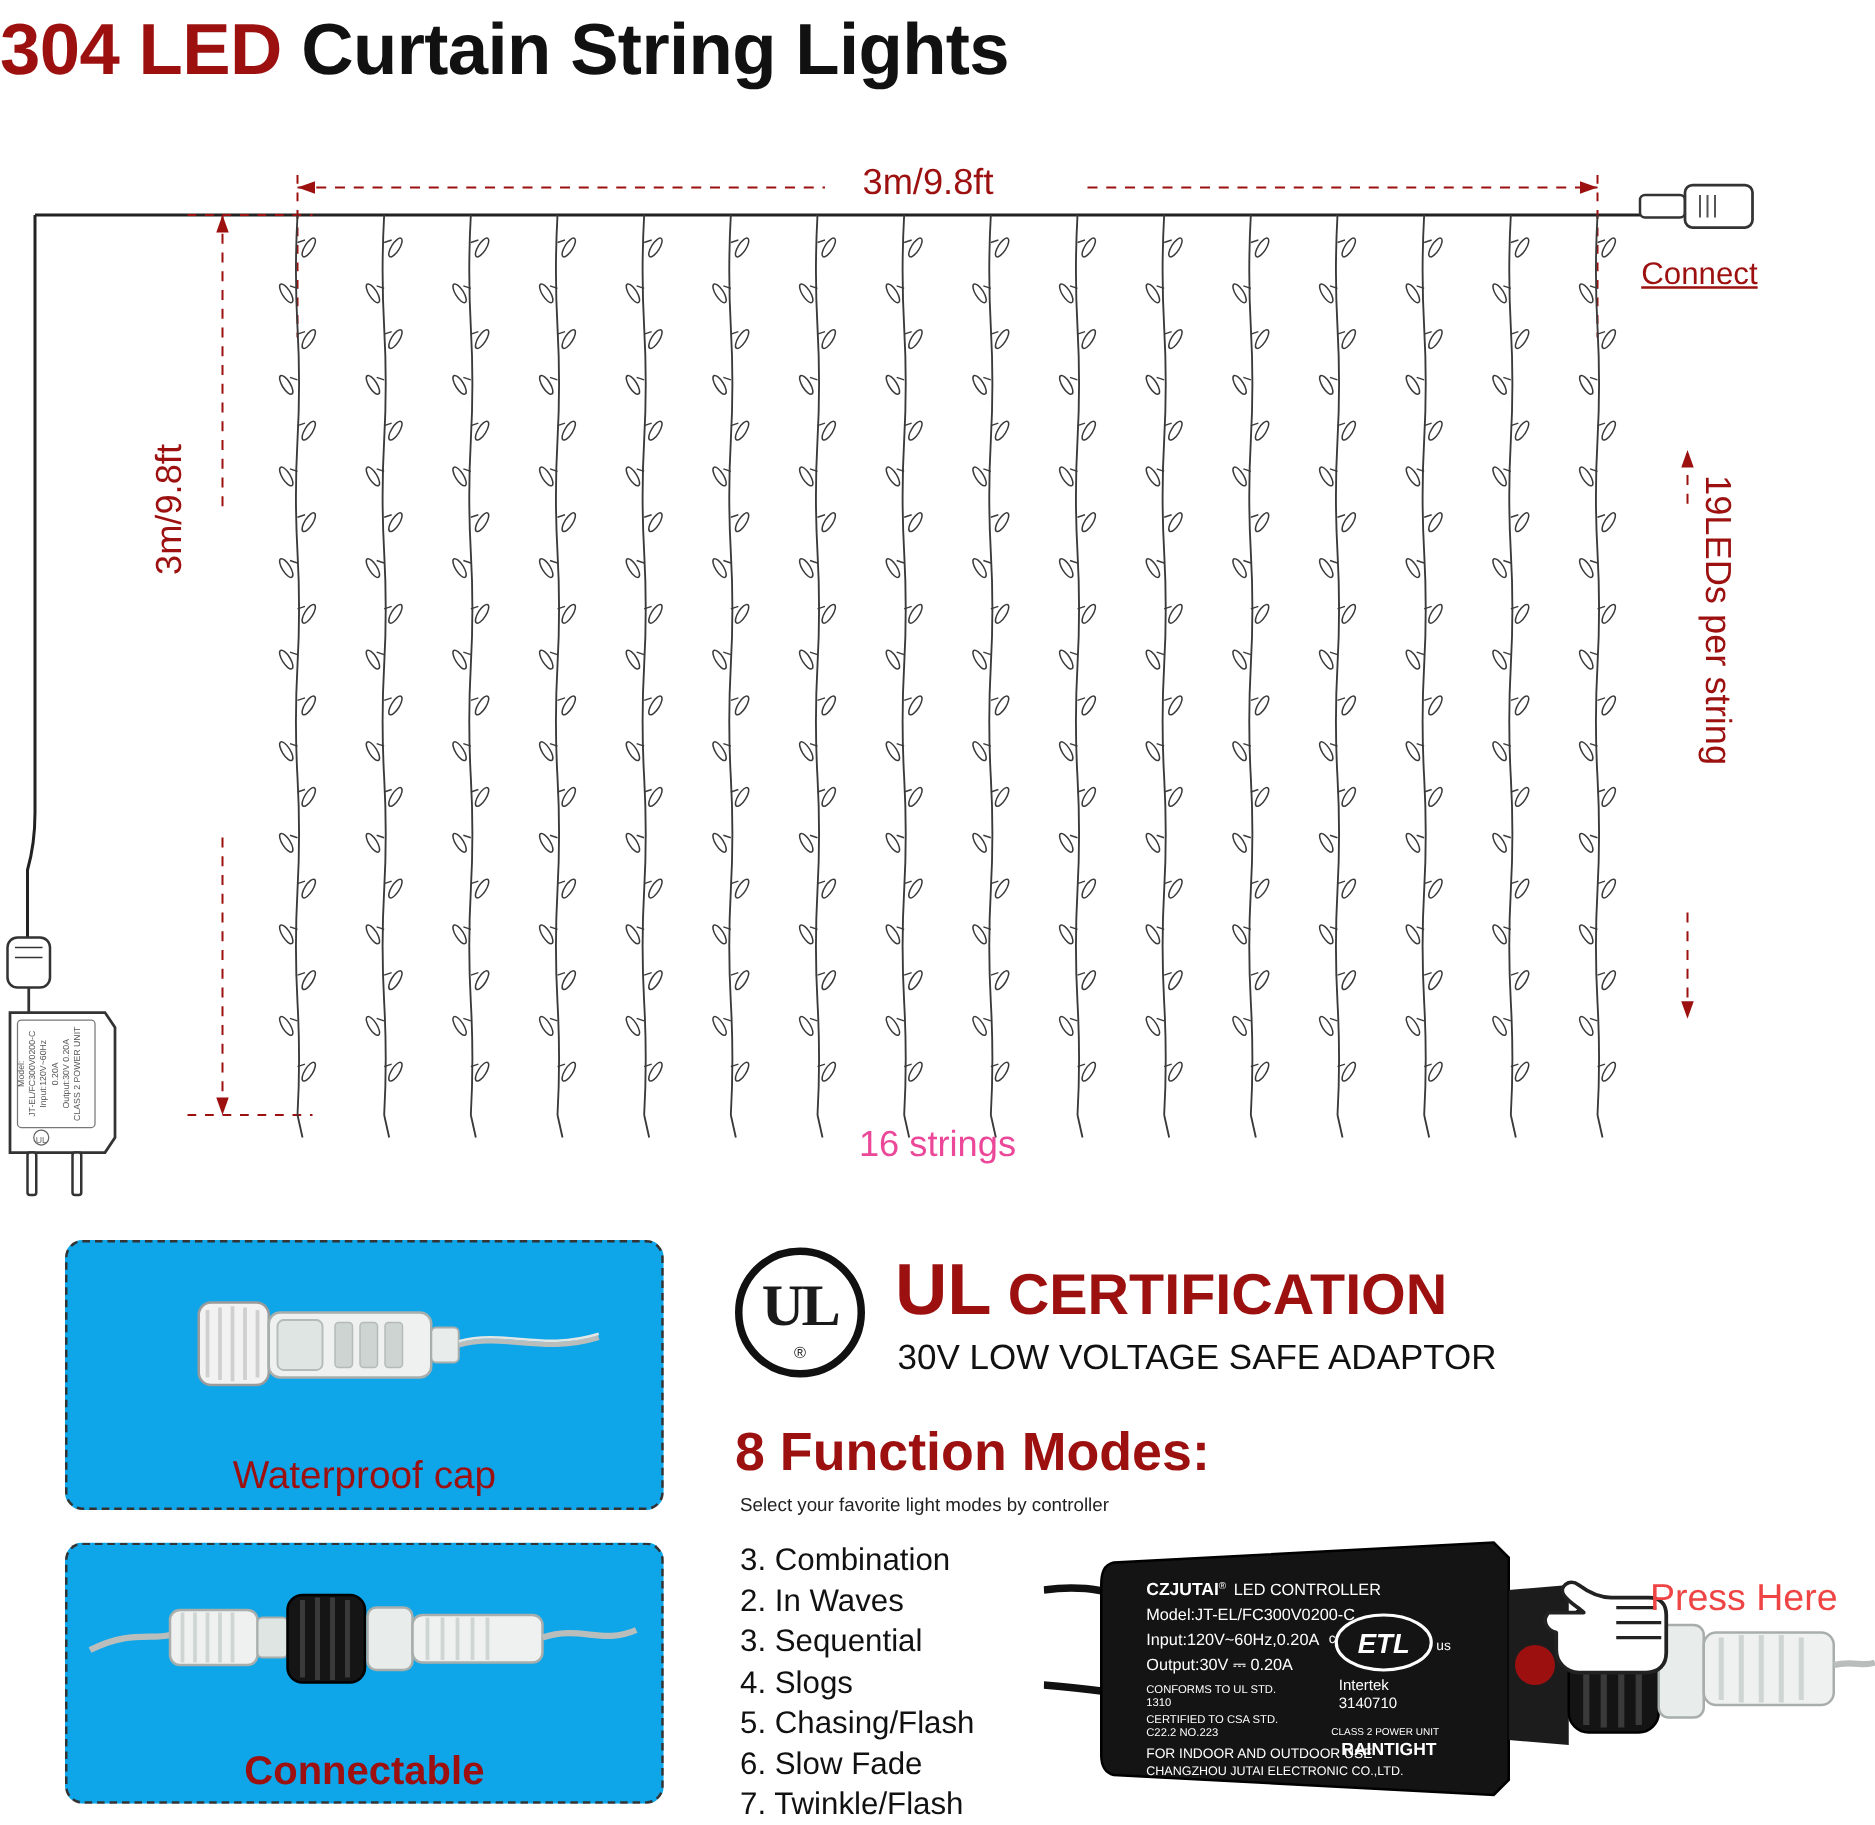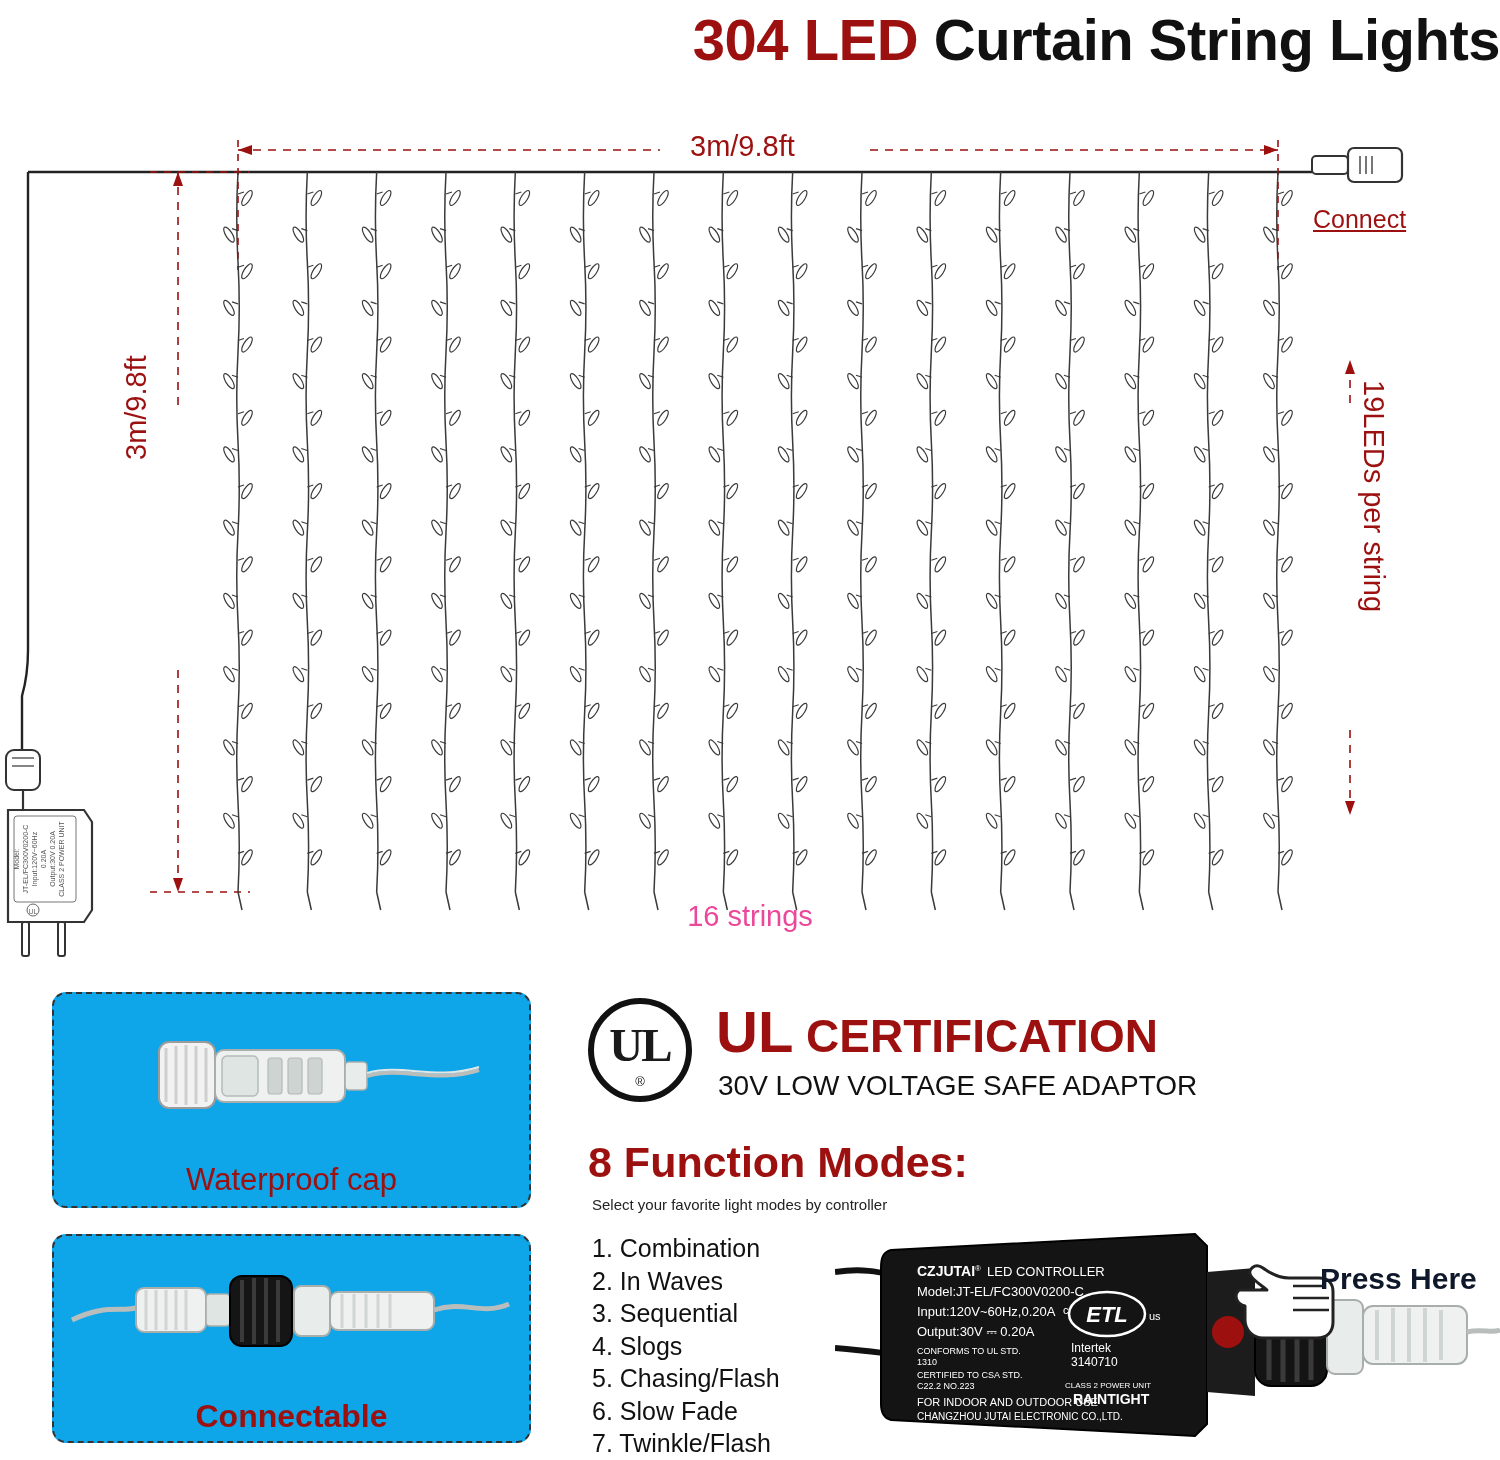--- a/index.html
+++ b/index.html
@@ -16,21 +16,21 @@
     overflow: hidden;
   }
   .red { color: #9c1010; }
 
   
   #title {
     position: absolute;
     top: 6px;
     left: 0;
     width: 1500px;
-    text-align: right;
+    text-align: left;
     font-size: 58px;
     font-weight: bold;
     letter-spacing: -0.5px;
     white-space: nowrap;
   }
   #title .t-red { color: #9c1010; }
   #title .t-dark { color: #111111; font-weight: bold; }
 
   
   #diagram {
@@ -127,21 +127,21 @@
   #modes-list {
     position: absolute; left: 592px; top: 1232px;
     font-size: 25px; line-height: 28.5px; color: #111;
   }
   #modes-list div { margin: 0; padding: 2px 0; }
 
   
   #controller { position: absolute; left: 835px; top: 1228px; width: 665px; height: 232px; }
   #press-label {
     position: absolute; left: 1320px; top: 1262px;
-    color: #0f172a; font-size: 30px; font-weight: bold; white-space: nowrap;
+    color: #ef4444; font-size: 30px; font-weight: normal; white-space: nowrap;
   }
 </style>
 </head>
 <body>
 
 <div id="title">
   <span class="t-red">304 LED </span><span class="t-dark">Curtain String Lights</span>
 </div>
 
 <div id="diagram">
@@ -930,21 +930,21 @@
   </div>
   <div id="ul-title">
     <span class="ul-big">UL</span><span class="ul-cert"> CERTIFICATION</span>
   </div>
   <div id="ul-sub">30V LOW VOLTAGE SAFE ADAPTOR</div>
 </div>
 
 <div id="modes-title">8 Function Modes:</div>
 <div id="modes-sub">Select your favorite light modes by controller</div>
 <div id="modes-list">
-  <div>1. Combination</div>
+  <div>3. Combination</div>
   <div>2. In Waves</div>
   <div>3. Sequential</div>
   <div>4. Slogs</div>
   <div>5. Chasing/Flash</div>
   <div>6. Slow Fade</div>
   <div>7. Twinkle/Flash</div>
   <div>8. Steady on</div>
 </div>
 
 <div id="controller">

